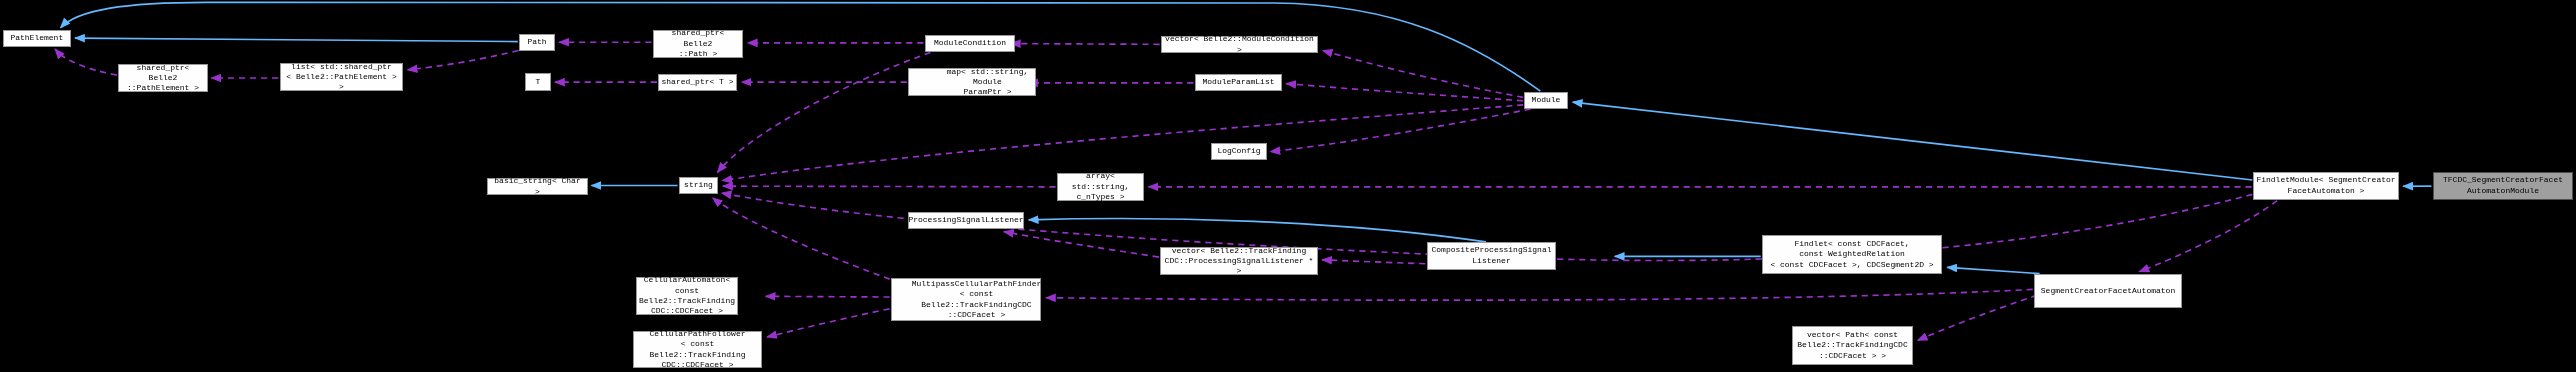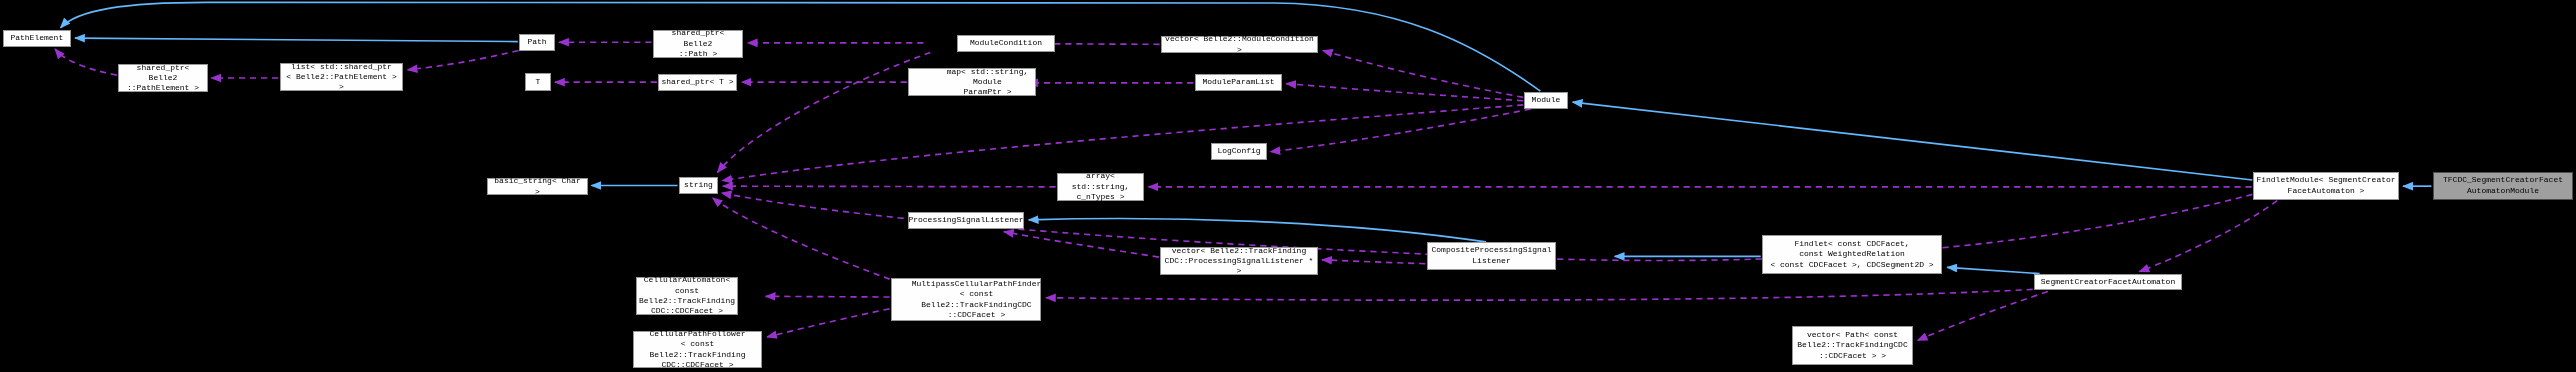--- a/index.html
+++ b/index.html
@@ -86,21 +86,21 @@
       <div class="node" style="left: 2.8px; top: 30px; width: 68px; height: 17px;">PathElement</div>
       <div class="node" style="left: 118px; top: 64px; width: 90px; height: 28px;">shared_ptr&lt; Belle2
 ::PathElement &gt;</div>
       <div class="node" style="left: 280px; top: 63px; width: 123px; height: 28px;">list&lt; std::shared_ptr
 &lt; Belle2::PathElement &gt; &gt;</div>
       <div class="node" style="left: 519px; top: 34px; width: 36px; height: 17px;">Path</div>
       <div class="node" style="left: 525px; top: 73px; width: 26px; height: 18px;">T</div>
       <div class="node" style="left: 653px; top: 30px; width: 90px; height: 27.5px;">shared_ptr&lt; Belle2
 ::Path &gt;</div>
       <div class="node" style="left: 658px; top: 74px; width: 79px; height: 17px;">shared_ptr&lt; T &gt;</div>
-      <div class="node" style="left: 925px; top: 35px; width: 98px; height: 17px; margin-left: 32px;">ModuleCondition</div>
+      <div class="node" style="left: 925px; top: 35px; width: 90px; height: 17px;">ModuleCondition</div>
       <div class="node" style="left: 908px; top: 68px; width: 128px; height: 28px; padding-left: 33px;">map&lt; std::string, Module
 ParamPtr &gt;</div>
       <div class="node" style="left: 1161px; top: 36px; width: 157px; height: 17px;">vector&lt; Belle2::ModuleCondition &gt;</div>
       <div class="node" style="left: 1195px; top: 74px; width: 87px; height: 17px;">ModuleParamList</div>
       <div class="node" style="left: 1524px; top: 92px; width: 44px; height: 17px;">Module</div>
       <div class="node" style="left: 487px; top: 178px; width: 101px; height: 17px;">basic_string&lt; Char &gt;</div>
       <div class="node" style="left: 679px; top: 177px; width: 39px; height: 17px;">string</div>
       <div class="node" style="left: 1211px; top: 143px; width: 56px; height: 17px;">LogConfig</div>
       <div class="node" style="left: 1057px; top: 173px; width: 87px; height: 27.5px;">array&lt; std::string,
 c_nTypes &gt;</div>
@@ -109,21 +109,21 @@
 CDC::ProcessingSignalListener * &gt;</div>
       <div class="node" style="left: 1427px; top: 242px; width: 129px; height: 27.5px;">CompositeProcessingSignal
 Listener</div>
       <div class="node" style="left: 1762px; top: 235px; width: 180px; height: 39px;">Findlet&lt; const CDCFacet,
 const WeightedRelation
 &lt; const CDCFacet &gt;, CDCSegment2D &gt;</div>
       <div class="node" style="left: 2253px; top: 172px; width: 146px; height: 27.5px;">FindletModule&lt; SegmentCreator
 FacetAutomaton &gt;</div>
       <div class="node highlight" style="left: 2433px; top: 172px; width: 140px; height: 27.5px;">TFCDC_SegmentCreatorFacet
 AutomatonModule</div>
-      <div class="node" style="left: 2034px; top: 274px; width: 148px; height: 16px;">SegmentCreatorFacetAutomaton</div>
+      <div class="node" style="left: 2034px; top: 274px; width: 148px; height: 34px;">SegmentCreatorFacetAutomaton</div>
       <div class="node" style="left: 636px; top: 277px; width: 102px; height: 38px;">CellularAutomaton&lt;
 const Belle2::TrackFinding
 CDC::CDCFacet &gt;</div>
       <div class="node" style="left: 633px; top: 331px; width: 129px; height: 37px;">CellularPathFollower
 &lt; const Belle2::TrackFinding
 CDC::CDCFacet &gt;</div>
       <div class="node" style="left: 891px; top: 278px; width: 150px; height: 43px; padding-left: 23px;">MultipassCellularPathFinder
 &lt; const Belle2::TrackFindingCDC
 ::CDCFacet &gt;</div>
       <div class="node" style="left: 1792px; top: 326px; width: 121px; height: 39px;">vector&lt; Path&lt; const

